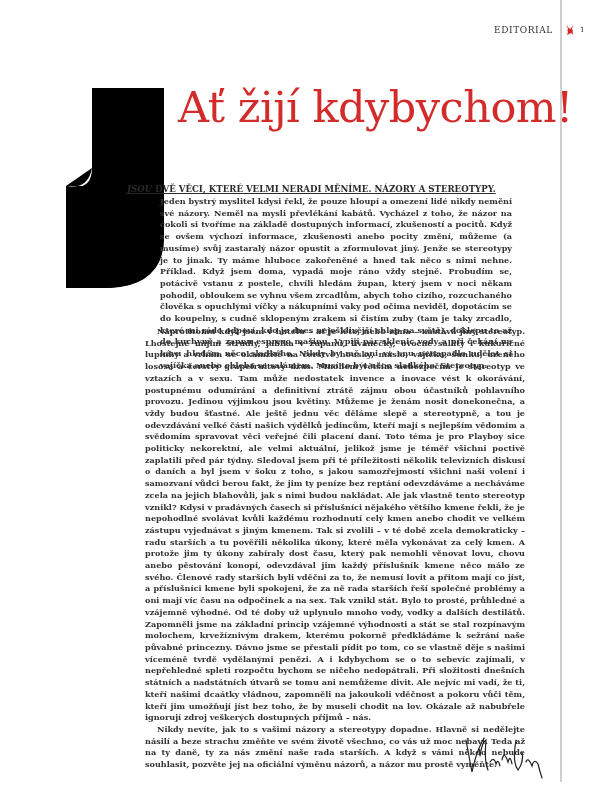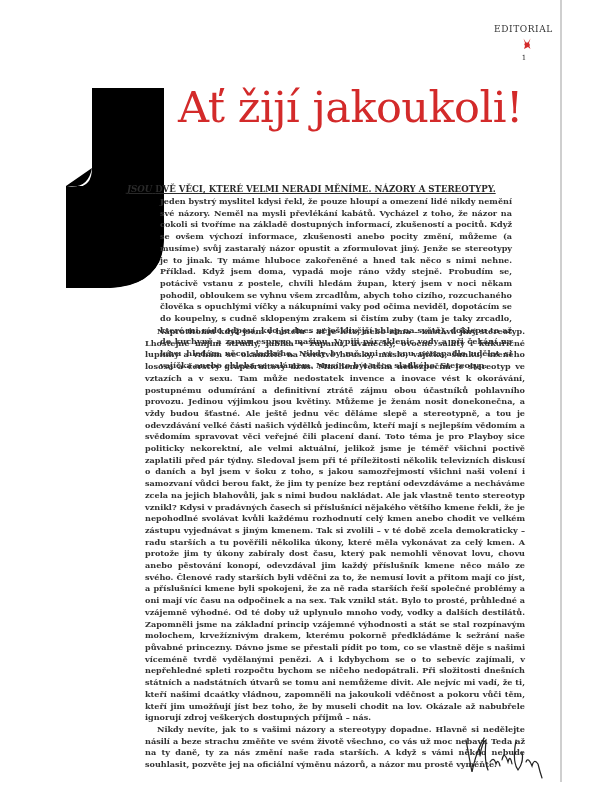--- a/index.html
+++ b/index.html
@@ -1,18 +1,18 @@
 <!DOCTYPE html>
 <html><head>
 <meta charset="utf-8">
 <style>
   html,body{margin:0;padding:0;background:#fff;}
   body{width:600px;height:800px;position:relative;overflow:hidden;font-family:"DejaVu Serif",serif;}
   .vline{position:absolute;left:560px;top:0;width:2px;height:782px;background:#cfcfcf;}
-  .header{position:absolute;top:24px;left:494px;display:flex;align-items:center;gap:4px;flex-direction:column;}
+  .header{position:absolute;top:24px;left:494px;display:flex;align-items:center;gap:4px;}
   .section{font-family:"DejaVu Serif",serif;font-size:9px;letter-spacing:0.6px;color:#333;}
   .bunny{width:10px;height:12px;margin-left:8px;}
   .pagenum{font-size:7px;color:#222;margin-left:1px;}
   .title{position:absolute;left:178px;top:86px;font-family:"DejaVu Serif",serif;font-size:43px;color:#d32a2a;letter-spacing:-0.5px;white-space:nowrap;line-height:1;}
   .dropcap{position:absolute;left:66px;top:88px;width:98px;height:200px;}
   .lead{position:absolute;left:127px;top:184px;font-size:8.6px;font-weight:bold;color:#2a2a2a;white-space:nowrap;text-decoration:underline;}
   .lead .first{text-decoration:underline;font-style:italic;}
   .col{position:absolute;left:160px;width:352px;font-size:8.1px;font-weight:bold;color:#333;line-height:11.7px;text-align:justify;}
   .p1{top:196px;}
   .p2{left:145px;width:380px;top:326px;}
@@ -31,21 +31,21 @@
     <path d="M3 1 L8 9 L12 9 L17 1 L14 10 Q17 13 15 17 L17 22 L12 18 L8 20 L4 22 L6 16 Q3 12 6 10 Z" fill="#d32a2a"></path>
   </svg>
   <span class="pagenum">1</span>
 </div>
 
 <svg class="dropcap" viewBox="0 0 98 200">
   <path d="M26 0 L98 0 L98 150 Q96 198 44 200 L0 198 L0 98 L30 98 Q26 100 26 80 Z M0 98 Q22 102 26 80" fill="#000"></path>
   <path d="M26 0 L98 0 L98 150 Q98 198 40 200 L0 200 L0 98 Q26 104 26 80 Z" fill="#000"></path>
 </svg>
 
-<div class="title">Ať žijí jakoukoli!</div>
+<div class="title">Ať žijí kdybychom!</div>
 
 <div class="lead">
   <span class="first">JSOU</span>
   <span>DVĚ VĚCI, KTERÉ VELMI NERADI MĚNÍME. NÁZORY A STEREOTYPY.</span>
 </div>
 
 <div class="col p1">
   <p>Jeden bystrý myslitel kdysi řekl, že pouze hloupí a omezení lidé nikdy nemění své názory. Neměl na mysli převlékání kabátů. Vycházel z toho, že názor na cokoli si tvoříme na základě dostupných informací, zkušeností a pocitů. Když se ovšem výchozí informace, zkušenosti anebo pocity změní, můžeme (a musíme) svůj zastaralý názor opustit a zformulovat jiný. Jenže se stereotypy je to jinak. Ty máme hluboce zakořeněné a hned tak něco s nimi nehne. Příklad. Když jsem doma, vypadá moje ráno vždy stejně. Probudím se, potácivě vstanu z postele, chvíli hledám župan, který jsem v noci někam pohodil, obloukem se vyhnu všem zrcadlům, abych toho cizího, rozcuchaného člověka s opuchlými víčky a nákupními vaky pod očima neviděl, dopotácím se do koupelny, s cudně sklopeným zrakem si čistím zuby (tam je taky zrcadlo, které mi rádo odpoví, kdo je dnes nejošklivější chlap na světě), doklepu to až do kuchyně a zapnu espreso mašinu. Vypiji pár sklenic vody a při čekání na kávu hledám něco sladkého. Nikdy by mě ani ve snu nenapadlo udělat si vajíčka anebo chleba se salámem. Musí to být něco sladkého. Stereotyp.</p>
 </div>
 

